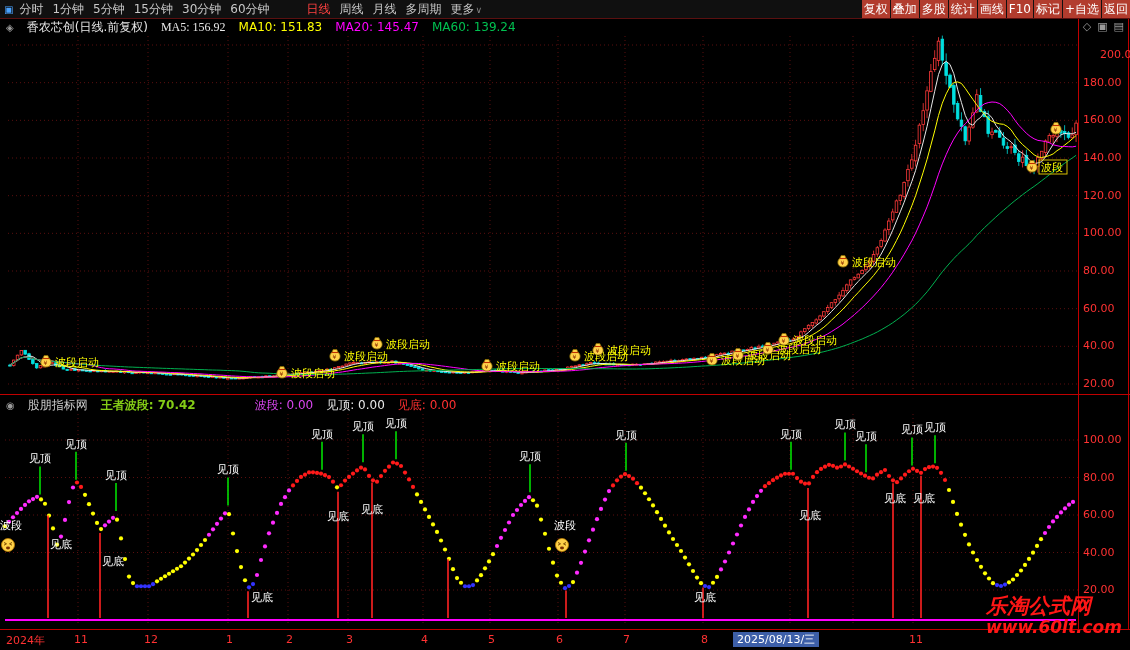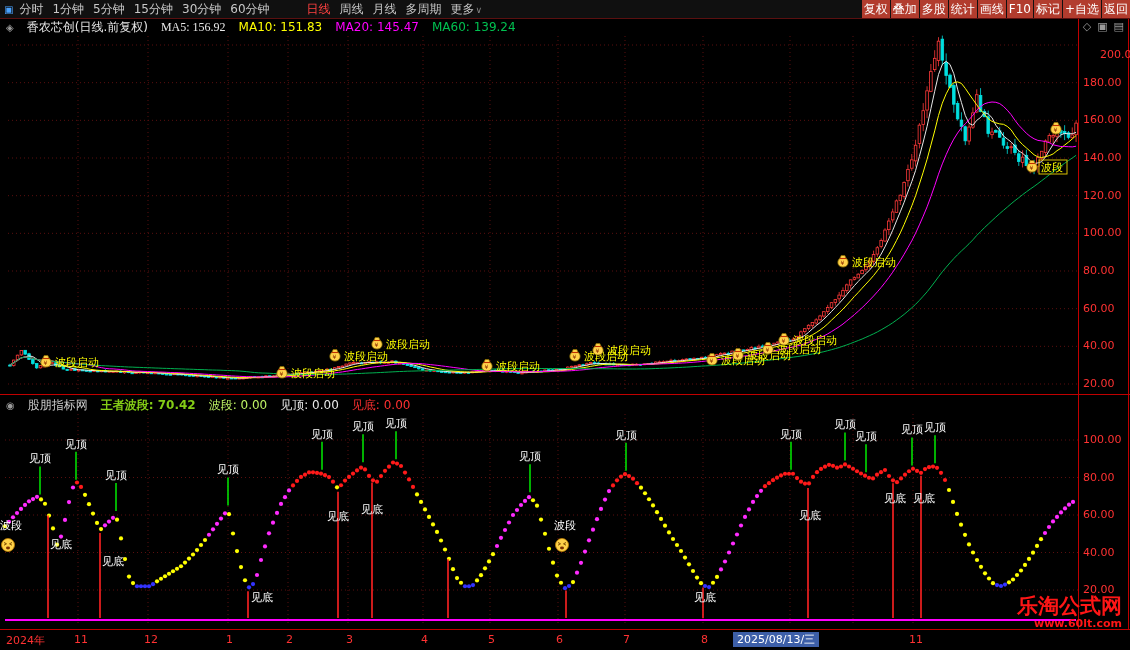--- a/index.html
+++ b/index.html
@@ -27,24 +27,24 @@
   #ind-title{position:absolute;top:398px;left:6px;height:14px;display:flex;gap:13px;
              font-size:12px;align-items:center;z-index:2;white-space:nowrap;}
   #ind-title .iname{color:#cccccc;}
   .axis-label{position:absolute;left:1083px;color:#ff3232;font-size:11px;z-index:2;}
   
   #timeline{position:absolute;left:0;top:630px;width:1130px;height:20px;background:#000;
             z-index:2;font-size:11px;color:#ff3232;}
   .tl-label{position:absolute;top:3px;white-space:nowrap;}
   .tl-hl{background:#3d5fa8;color:#fff;padding:0 4px;top:2px;}
   
-  #watermark{position:absolute;right:8px;top:594px;z-index:4;text-align:right;
-             color:#ff1616;font-weight:bold;line-height:1.15;}
+  #watermark{position:absolute;right:8px;top:594px;z-index:4;
+             color:#ff1616;font-weight:bold;line-height:1.15;font-style:italic;}
   #wm1{font-size:21px;}
-  #wm2{font-size:11px;}
+  #wm2{font-size:17px;}
 </style>
 </head>
 <body>
 
 <div id="screen">
 
   <svg id="cv" width="1130" height="650">
       <g>
         <line x1="8" y1="45" x2="1078" y2="45" stroke="#5a0f0f" stroke-dasharray="1 3"></line>
         <line x1="8" y1="82.66666666666666" x2="1078" y2="82.66666666666666" stroke="#5a0f0f" stroke-dasharray="1 3"></line>
@@ -1132,21 +1132,21 @@
       <span class="axis-label" style="top: 264px;">80.00</span>
       <span class="axis-label" style="top: 301.667px;">60.00</span>
       <span class="axis-label" style="top: 339.333px;">40.00</span>
       <span class="axis-label" style="top: 377px;">20.00</span>
     </div>
 
   <div id="ind-title">
     <span class="t-icon">◉</span>
     <span class="iname">股朋指标网</span>
   <span style="color: #84cc16; font-weight: bold;">王者波段: 70.42</span>
-      <span style="color: #bef264;">波段: 0.00</span>
+      <span style="color: #d946ef; margin-left: 46px;">波段: 0.00</span>
       <span style="color: rgb(232, 232, 232);">见顶: 0.00</span>
       <span style="color: rgb(255, 48, 48);">见底: 0.00</span>
     </div>
 
   <div id="ind-axis">
       <span class="axis-label" style="top: 433px;">100.00</span>
       <span class="axis-label" style="top: 470.5px;">80.00</span>
       <span class="axis-label" style="top: 508px;">60.00</span>
       <span class="axis-label" style="top: 545.5px;">40.00</span>
       <span class="axis-label" style="top: 583px;">20.00</span>

